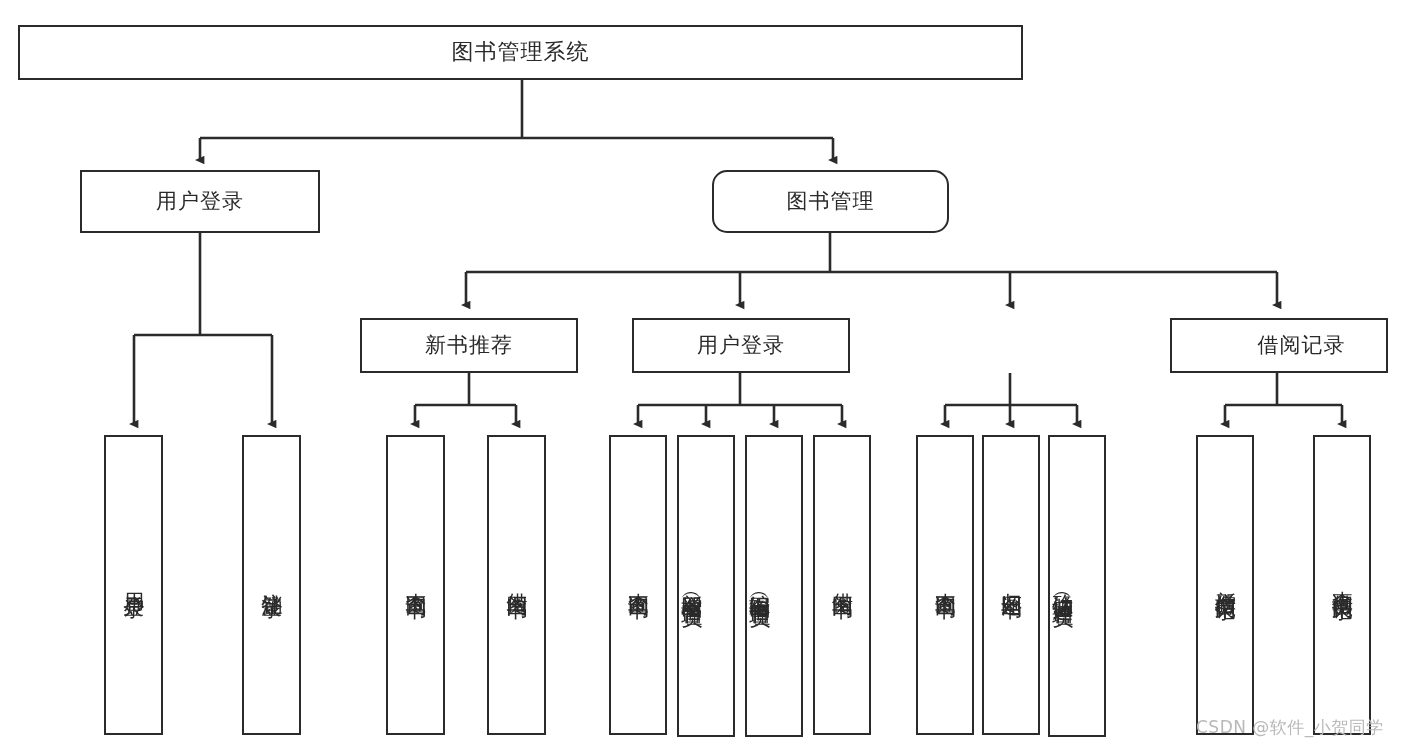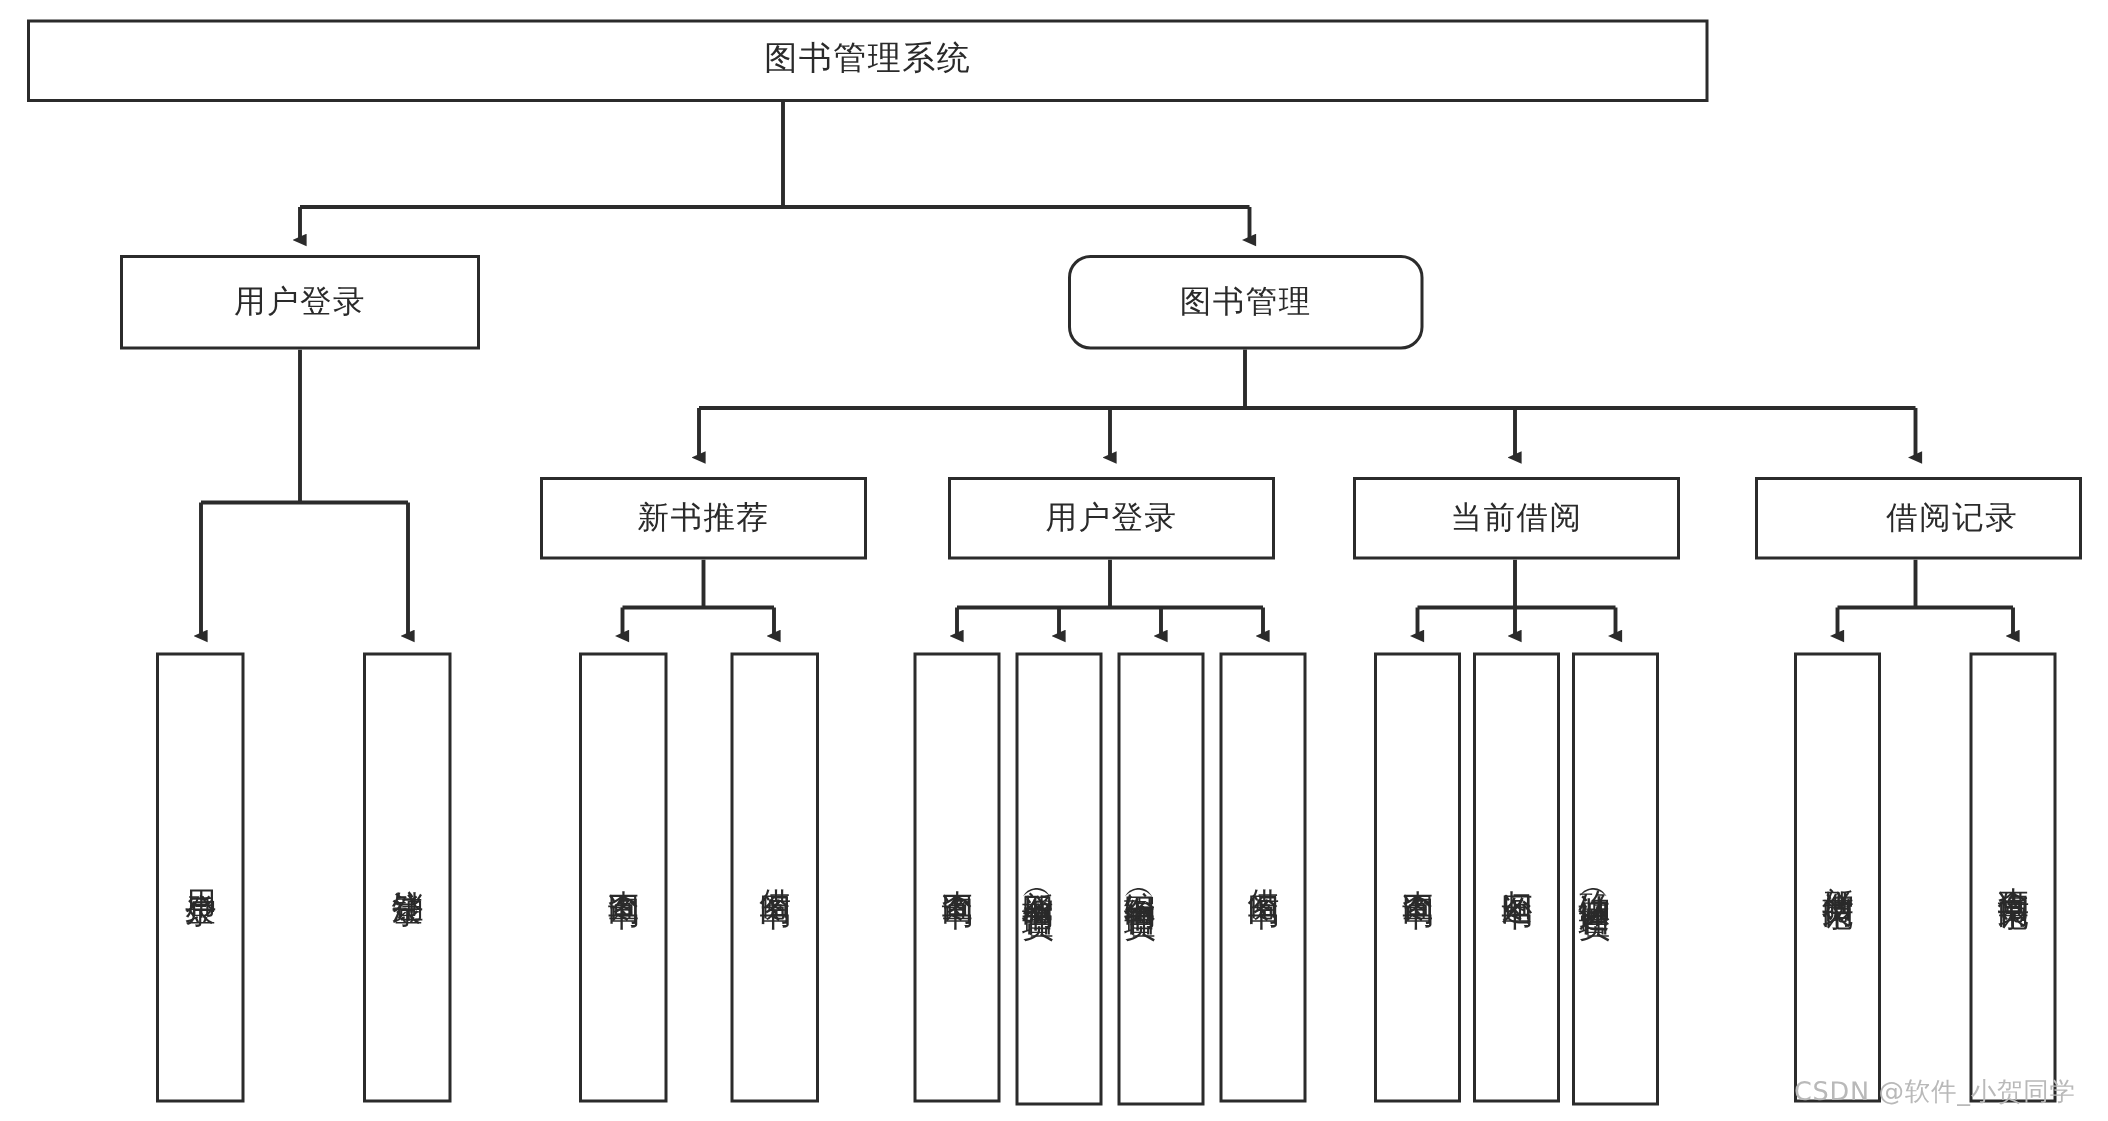--- a/index.html
+++ b/index.html
@@ -123,43 +123,40 @@
       <path d="M1010,405 L1010,424" marker-end="url(#arrow)"></path>
       <path d="M1077,405 L1077,424" marker-end="url(#arrow)"></path>
 
       <path d="M1277,373 L1277,405"></path>
       <path d="M1225,405 L1342,405"></path>
       <path d="M1225,405 L1225,424" marker-end="url(#arrow)"></path>
       <path d="M1342,405 L1342,424" marker-end="url(#arrow)"></path>
     </g>
   </svg>
 
-  <div class="node horiz root" style="left:18px; top:13px; width:1121px; height:55px;">
+  <div class="node horiz root" style="left:18px; top:25px; width:1005px; height:55px;">
     <span>图书管理系统</span>
   </div>
 
   <div class="node horiz" style="left:80px; top:170px; width:240px; height:63px;">
     <span>用户登录</span>
   </div>
 
   <div class="node horiz" style="left:712px; top:170px; width:237px; height:63px;border-radius:15px;">
     <span>图书管理</span>
   </div>
 
   <div class="node horiz" style="left:360px; top:318px; width:218px; height:55px;">
     <span>新书推荐</span>
   </div>
 
   <div class="node horiz" style="left:632px; top:318px; width:218px; height:55px;">
     <span>用户登录</span>
   </div>
 
-  <div class="node horiz" style="left:902px; top:318px; width:218px; height:55px;">
-    <span>当前借阅</span>
-  </div>
 
   <div class="node horiz" style="left:1170px; top:318px; width:218px; height:55px;padding-left:45px;">
     <span>借阅记录</span>
   </div>
 
   <div class="node leaf center-text" style="left:104px; top:435px; width:59px; height:300px;">
     <span class="vtext">用户登录</span>
   </div>
 
   <div class="node leaf center-text" style="left:242px; top:435px; width:59px; height:300px;">

